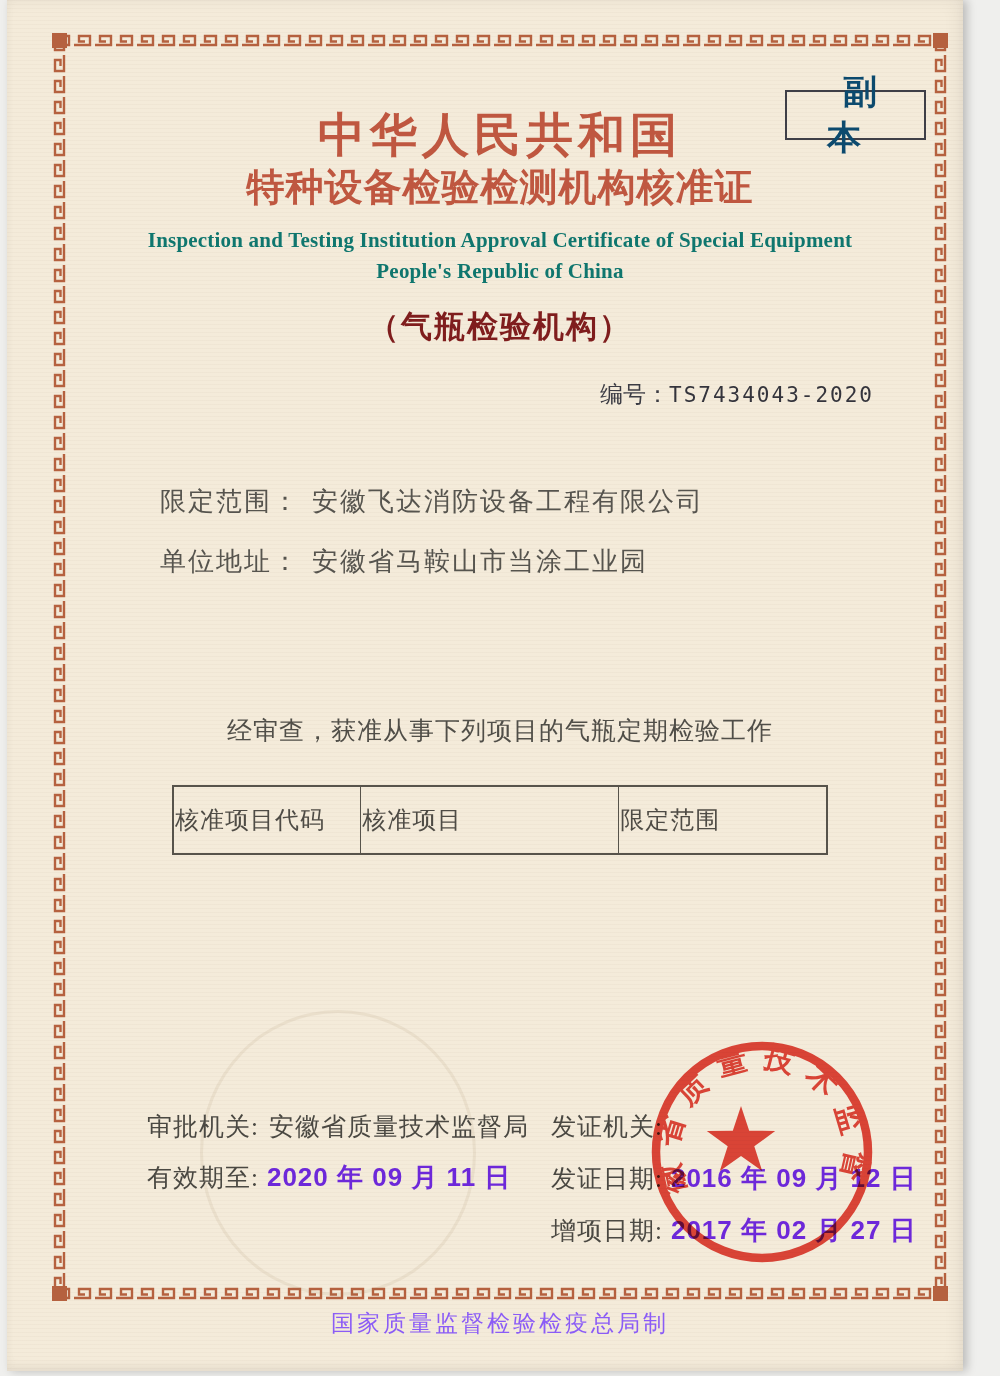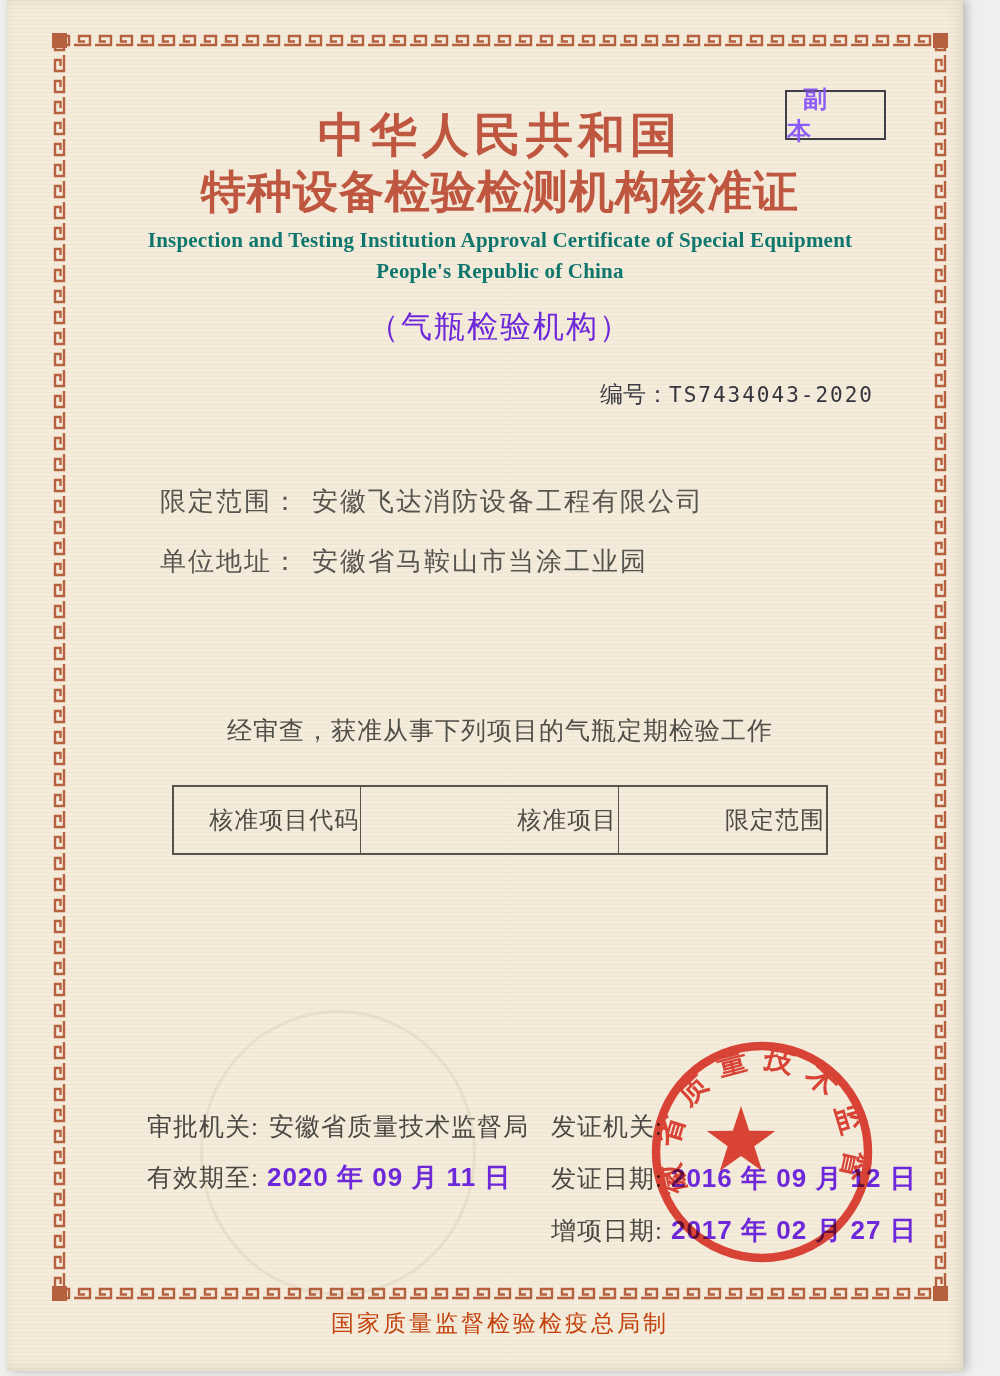--- a/index.html
+++ b/index.html
@@ -13,59 +13,59 @@
     background:#f4ebda;
     background-image:repeating-linear-gradient(180deg, rgba(120,90,60,.035) 0 1px, rgba(0,0,0,0) 1px 4px);
     box-shadow:4px 0 9px rgba(0,0,0,.22), inset -6px 0 16px rgba(0,0,0,.05), inset 0 -4px 10px rgba(0,0,0,.04);
   }
   .abs{position:absolute;}
   .strip{position:absolute;}
   .corner{position:absolute;width:15px;height:15px;background:#b5613f;}
   .badge{
     position:absolute;left:785px;top:90px;width:97px;height:46px;
     border:2.5px solid #3f3f47;display:flex;align-items:center;justify-content:center;
-    font-size:24px;font-weight:600;color:#8b5cf6;letter-spacing:16px;text-indent:16px;
+    font-size:34px;font-weight:600;color:#0c4a6e;letter-spacing:16px;text-indent:16px;padding-left:40px;
   }
   .centered{left:52px;width:896px;text-align:center;}
   .t-cn1{top:104px;font-size:47px;font-weight:700;color:#bf5740;letter-spacing:5px;}
-  .t-cn2{top:162px;font-size:45px;font-weight:700;color:#bf5740;letter-spacing:1px;}
+  .t-cn2{top:162px;font-size:38px;font-weight:700;color:#bf5740;letter-spacing:1px;}
   .t-en{font-size:21px;font-weight:700;color:#0f766e;letter-spacing:.2px;}
   .t-en1{top:228px;}
   .t-en2{top:259px;}
-  .t-sub{top:306px;font-size:31px;font-weight:400;color:#6d28d9;letter-spacing:2px;}
+  .t-sub{top:306px;font-size:31px;font-weight:700;color:#7f1d1d;letter-spacing:2px;}
   .certno{left:600px;top:379px;font-size:23px;color:#3c3c44;text-align:center;}
   .certno .val{font-family:"DejaVu Sans Mono","Liberation Mono",monospace;font-size:21px;letter-spacing:2px;color:#34343c;}
   .fieldrow{left:160px;font-size:26px;color:#56544e;letter-spacing:2px;}
   .fieldrow .val{margin-left:12px;}
   .f1{top:484px;} .f2{top:544px;}
   .statement{top:714px;font-size:25px;color:#504e48;letter-spacing:1px;}
   table.approval{
     position:absolute;left:172px;top:785px;width:656px;border-collapse:collapse;
     font-size:24px;color:#4e4b45;
   }
   table.approval td{
-    border:1.5px solid #57534b;text-align:right;vertical-align:middle;
+    border:1.5px solid #57534b;text-align:left;vertical-align:middle;
     letter-spacing:1px;
   }
   table.approval{border:2.5px solid #57534b;}
   table.approval tr.hd td{height:64px;}
   table.approval tr.dt td{height:67px;}
   .c1{width:179px;} .c2{width:248px;} .c3{width:199px;}
   .blabel{font-size:25px;color:#4a4842;letter-spacing:1px;}
   .bval{margin-left:10px;}
   .dateval{
     font-family:"Liberation Sans","DejaVu Sans",sans-serif;font-weight:700;
     font-size:26px;color:#6d28d9;letter-spacing:1px;margin-left:8px;
   }
   .r-approve{left:147px;top:1110px;}
   .r-expiry{left:147px;top:1160px;}
   .r-issueorg{left:551px;top:1110px;}
   .r-issuedate{left:551px;top:1161px;}
   .r-adddate{left:551px;top:1213px;}
-  .footer{top:1308px;font-size:23px;color:#c2410c;letter-spacing:3px;}
+  .footer{top:1308px;font-size:23px;color:#8b5cf6;letter-spacing:3px;}
   .watermark{
     position:absolute;left:200px;top:1010px;width:270px;height:280px;
     border:3px solid rgba(150,120,80,.10);border-radius:50%;
   }
   .seal{position:absolute;left:612px;top:1002px;mix-blend-mode:multiply;opacity:.9;}
   .sealtext{
     font-family:"Liberation Sans","DejaVu Sans",sans-serif;
     font-weight:700;font-size:30px;letter-spacing:13px;fill:#e0352a;
   }
 </style>

